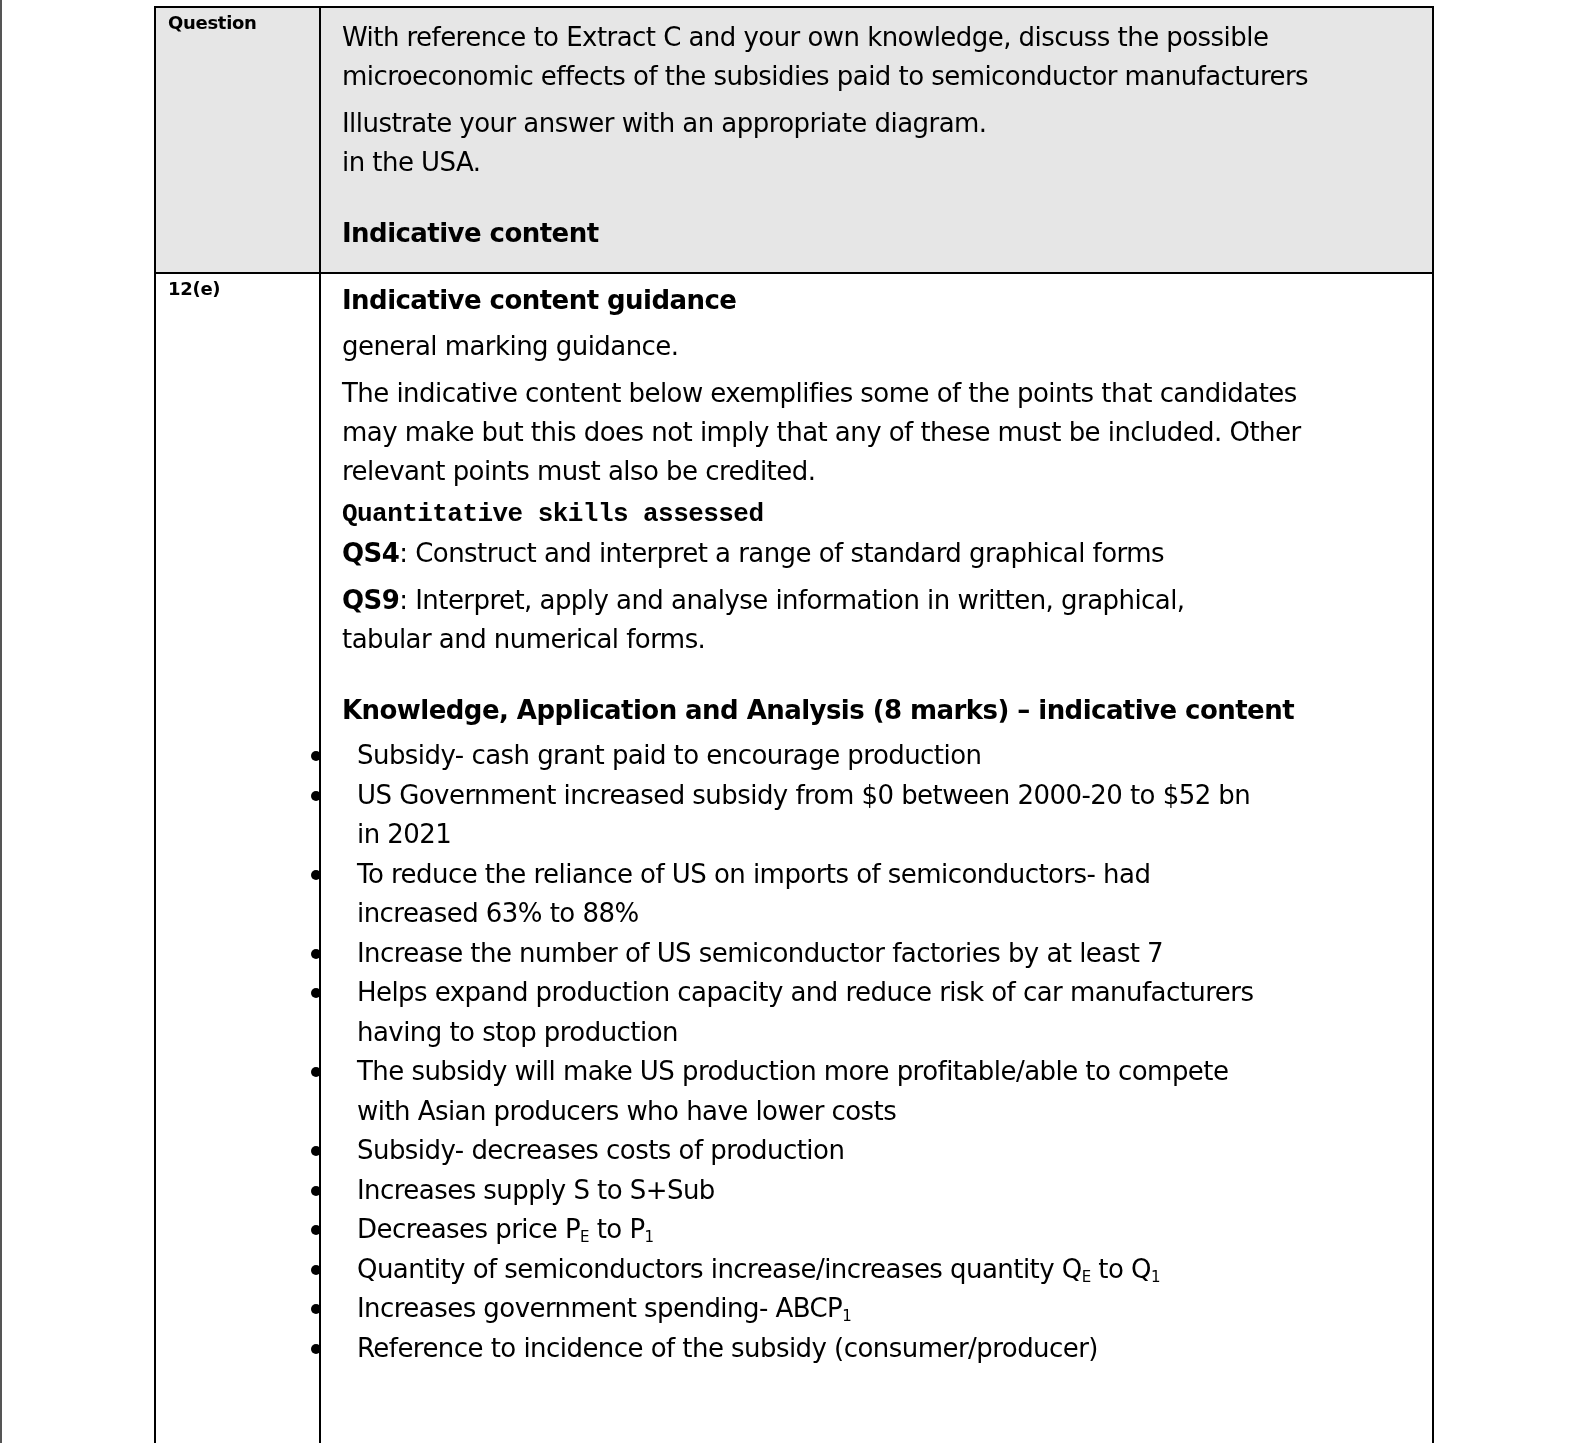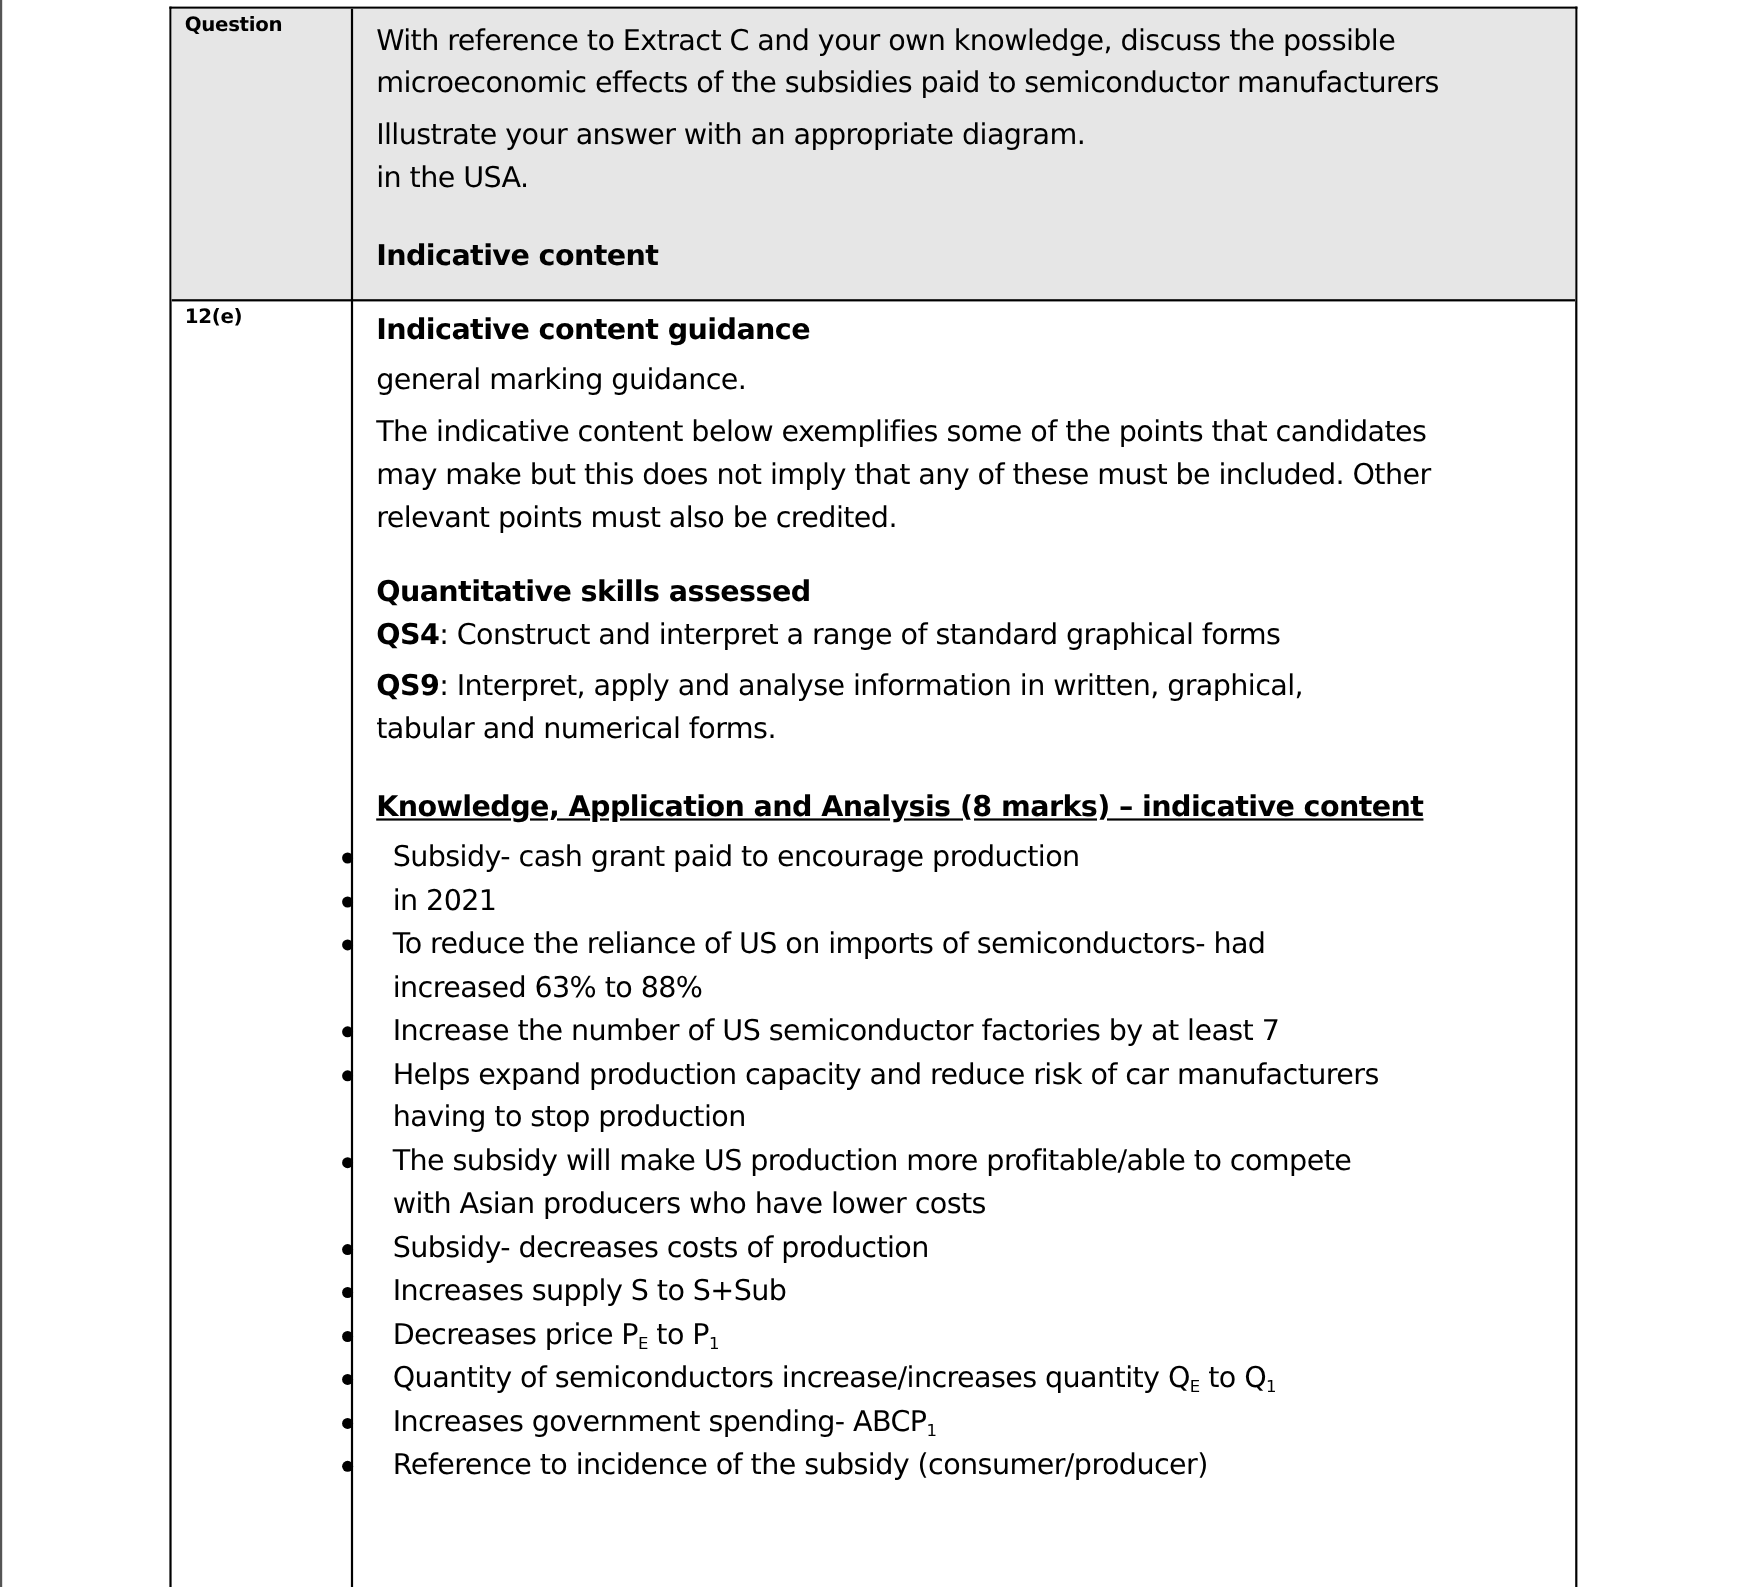--- a/index.html
+++ b/index.html
@@ -42,34 +42,35 @@
   <div class="cell" style="top:273px;">
     <span class="line b">Indicative content guidance</span>
     <div style="margin-top:7px;">
       <span class="line">general marking guidance.</span>
     </div>
     <div style="margin-top:8px;">
       <span class="line">The indicative content below exemplifies some of the points that candidates</span>
       <span class="line">may make but this does not imply that any of these must be included. Other</span>
       <span class="line">relevant points must also be credited.</span>
     </div>
-    <span class="line b" style="margin-top:28px;">Quantitative skills assessed</span>
+    <span class="line b" style="margin-top:4px;font-family:Liberation Mono, monospace;">Quantitative skills assessed</span>
     <div>
       <span class="b">QS4</span><span>: Construct and interpret a range of standard graphical forms</span>
     </div>
     <div style="margin-top:8px;">
       <span class="b">QS9</span><span>: Interpret, apply and analyse information in written, graphical,</span>
       <span class="line">tabular and numerical forms.</span>
     </div>
-    <span class="line b" style="margin-top:32px;text-decoration:underline;">Knowledge, Application and Analysis (8 marks) – indicative content</span>
+    <span class="line b" style="margin-top:32px;">Knowledge, Application and Analysis (8 marks) – indicative content</span>
 
     <ul style="margin-left:-177px; padding-left:98px; margin-top:6px;">
       <li><span class="bullet"></span><span>Subsidy- cash grant paid to encourage production</span></li>
       <li>
           <span class="bullet"></span>
+          <span class="line">US Government increased subsidy from $0 between 2000-20 to $52 bn</span>
           <span class="line">in 2021</span>
         </li>
       <li>
           <span class="bullet"></span>
           <span class="line">To reduce the reliance of US on imports of semiconductors- had</span>
           <span class="line">increased 63% to 88%</span>
         </li>
       <li><span class="bullet"></span><span>Increase the number of US semiconductor factories by at least 7</span></li>
       <li>
           <span class="bullet"></span>

